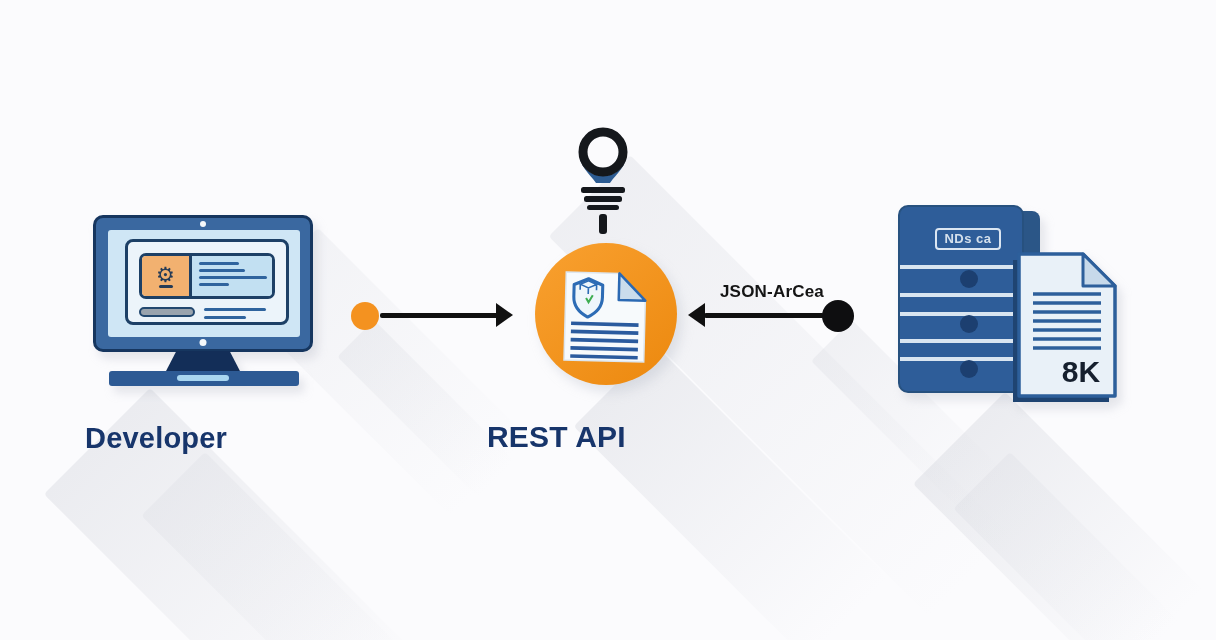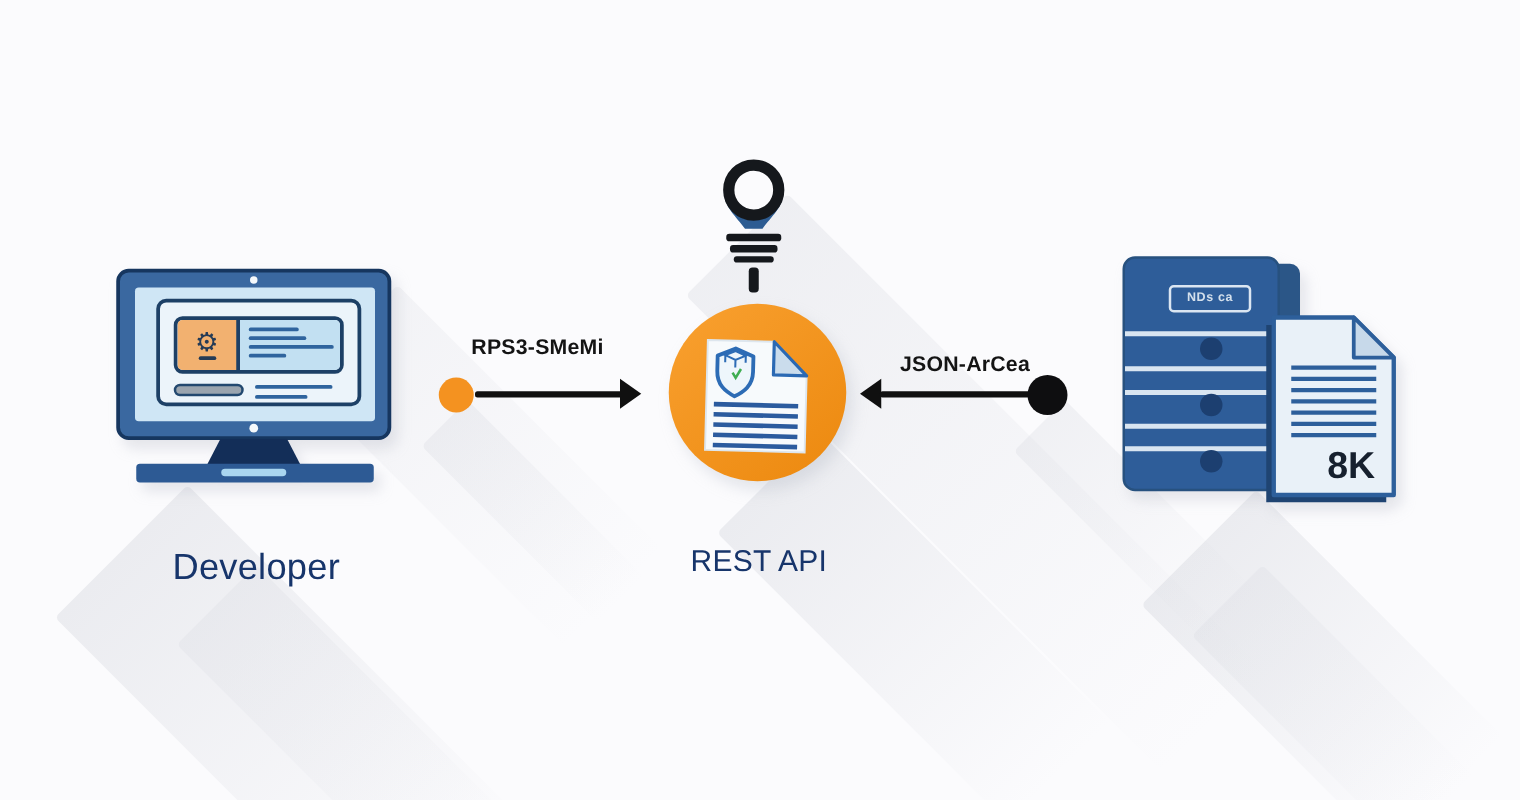--- a/index.html
+++ b/index.html
@@ -54,24 +54,24 @@
   .card-line1 { position:absolute; left:76px; top:66px; width:62px; height:3px; background:#2f649e; border-radius:2px; }
   .card-line2 { position:absolute; left:76px; top:74px; width:42px; height:3px; background:#2f649e; border-radius:2px; }
   .stand-neck { position:absolute; left:72px; top:136px; width:76px; height:22px;
     background:#132e58; clip-path:polygon(15% 0, 85% 0, 100% 100%, 0 100%); }
   .stand-base { position:absolute; left:16px; top:156px; width:190px; height:15px;
     background:#2d5a94; border-radius:3px; }
   .base-slot { position:absolute; left:68px; top:4px; width:52px; height:6px;
     background:#a9d6f0; border-radius:3px; }
 
   
-  .node-label { position:absolute; z-index:2; width:240px; text-align:center;
-    font-size:29px; font-weight:400; color:#17356b; letter-spacing:0.2px;margin-top:16px; }
+  .node-label { position:absolute; z-index:2; width:240px; text-align:left;
+    font-size:29px; font-weight:700; color:#17356b; letter-spacing:0.2px; }
   .lbl-dev  { left:85px;  top:422px; }
-  .lbl-api  { left:487px; top:420px; font-size:24px; }
+  .lbl-api  { left:487px; top:420px; font-size:30px; }
   .lbl-cert { left:875px; top:422px; }
 
   
   .conn-label { position:absolute; z-index:2; width:200px; text-align:center;
     font-size:17px; font-weight:700; color:#141414; letter-spacing:0.2px; }
   .cl1 { left:330px; top:268px; }
   .cl2 { left:672px; top:282px; }
   .conn-dot { position:absolute; z-index:2; border-radius:50%; }
   .cd1 { left:351px; top:302px; width:28px; height:28px; background:#f49220; }
   .cd2 { left:822px; top:300px; width:32px; height:32px; background:#0e0e10; }
@@ -91,21 +91,21 @@
   .api-doc-svg { left:562px; top:271px; width:86px; height:92px; transform:rotate(1.5deg); }
 
   
   .server-group { left:898px; top:205px; width:230px; height:200px;
     filter:drop-shadow(5px 7px 5px rgba(175,180,192,0.30)); }
   .server-tab { position:absolute; left:118px; top:6px; width:24px; height:74px;
     background:#2b5687; border-radius:0 8px 8px 0; }
   .server-body { position:absolute; left:0; top:0; width:126px; height:188px;
     background:#2e5d99; border:2px solid #27517f; border-radius:10px; }
   .server-taglabel { position:absolute; left:35px; top:21px; width:66px; height:22px;
-    border:2px solid #dbe6f2; border-radius:4px; color:#d4e0ec; font-size:10px;
+    border:2px solid #dbe6f2; border-radius:4px; color:#d4e0ec; font-size:13px;
     font-weight:700; letter-spacing:0.5px; text-align:center; line-height:18px; }
   .sline { position:absolute; left:0; right:0; height:4px; background:#d9e5f1; }
   .sl1 { top:58px; } .sl2 { top:86px; } .sl3 { top:105px; } .sl4 { top:132px; } .sl5 { top:150px; }
   .sdot { position:absolute; left:60px; width:18px; height:18px; border-radius:50%; background:#1c3f70; }
   .sd1 { top:63px; } .sd2 { top:108px; } .sd3 { top:153px; }
   .cert-svg { position:absolute; left:113px; top:43px; width:106px; height:154px; }
 </style>
 </head>
 <body>
 
@@ -145,21 +145,20 @@
       </div>
       <div class="cam-dot cam-bottom"></div>
     </div>
     <div class="stand-neck"></div>
     <div class="stand-base">
       <div class="base-slot"></div>
     </div>
   </div>
   <div class="node-label lbl-dev">Developer</div>
 
-  <div class="conn-label cl1">RPS3-SMeMi</div>
   <div class="conn-dot cd1"></div>
   <div class="conn-line ln1"></div>
   <div class="conn-head hd1"></div>
 
   <svg class="layer bulb-svg" viewBox="0 0 60 112">
     <path d="M6,27 a24,24 0 0 0 48,0 c0,14 -10,21 -17,31 h-14 c-7,-10 -17,-17 -17,-31 z" fill="#2d5c92"></path>
     <circle cx="30" cy="27" r="20" fill="none" stroke="#15181c" stroke-width="9"></circle>
     <rect x="8" y="62" width="44" height="6" rx="2.5" fill="#15181c"></rect>
     <rect x="11" y="71" width="38" height="6" rx="2.5" fill="#15181c"></rect>
     <rect x="14" y="80" width="32" height="5" rx="2.5" fill="#15181c"></rect>

